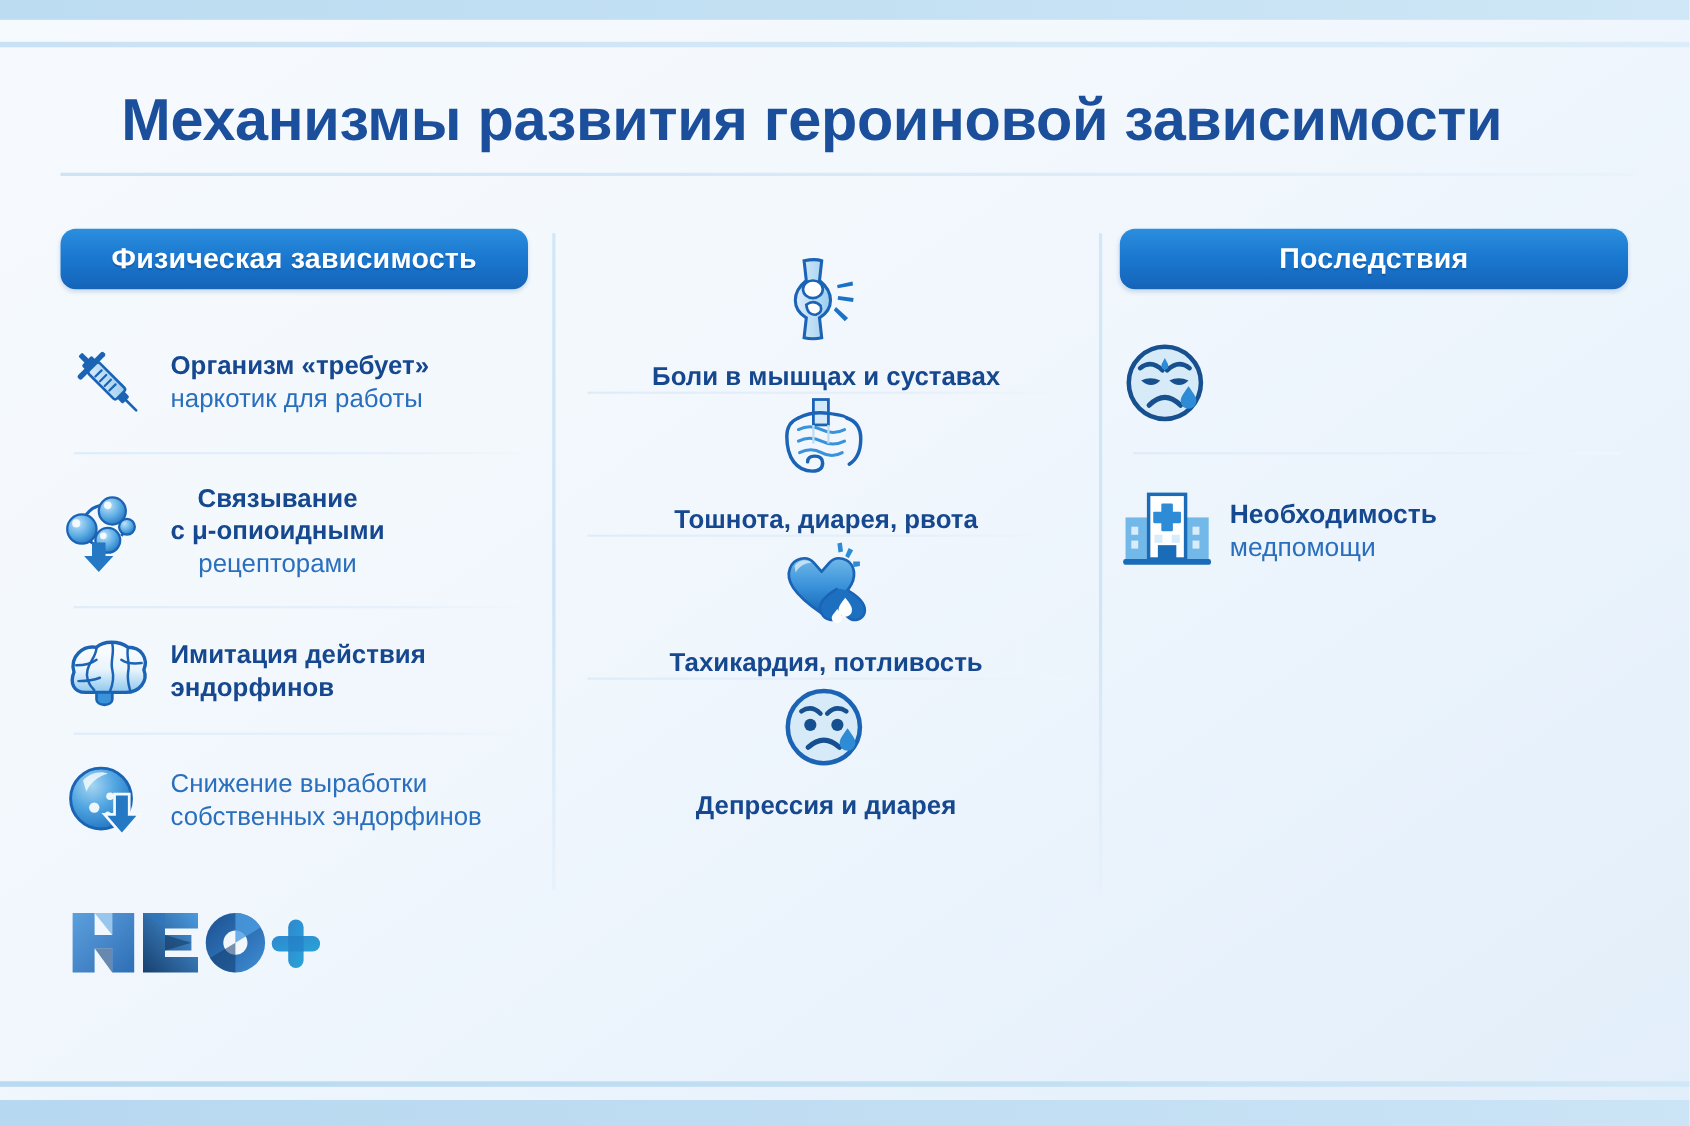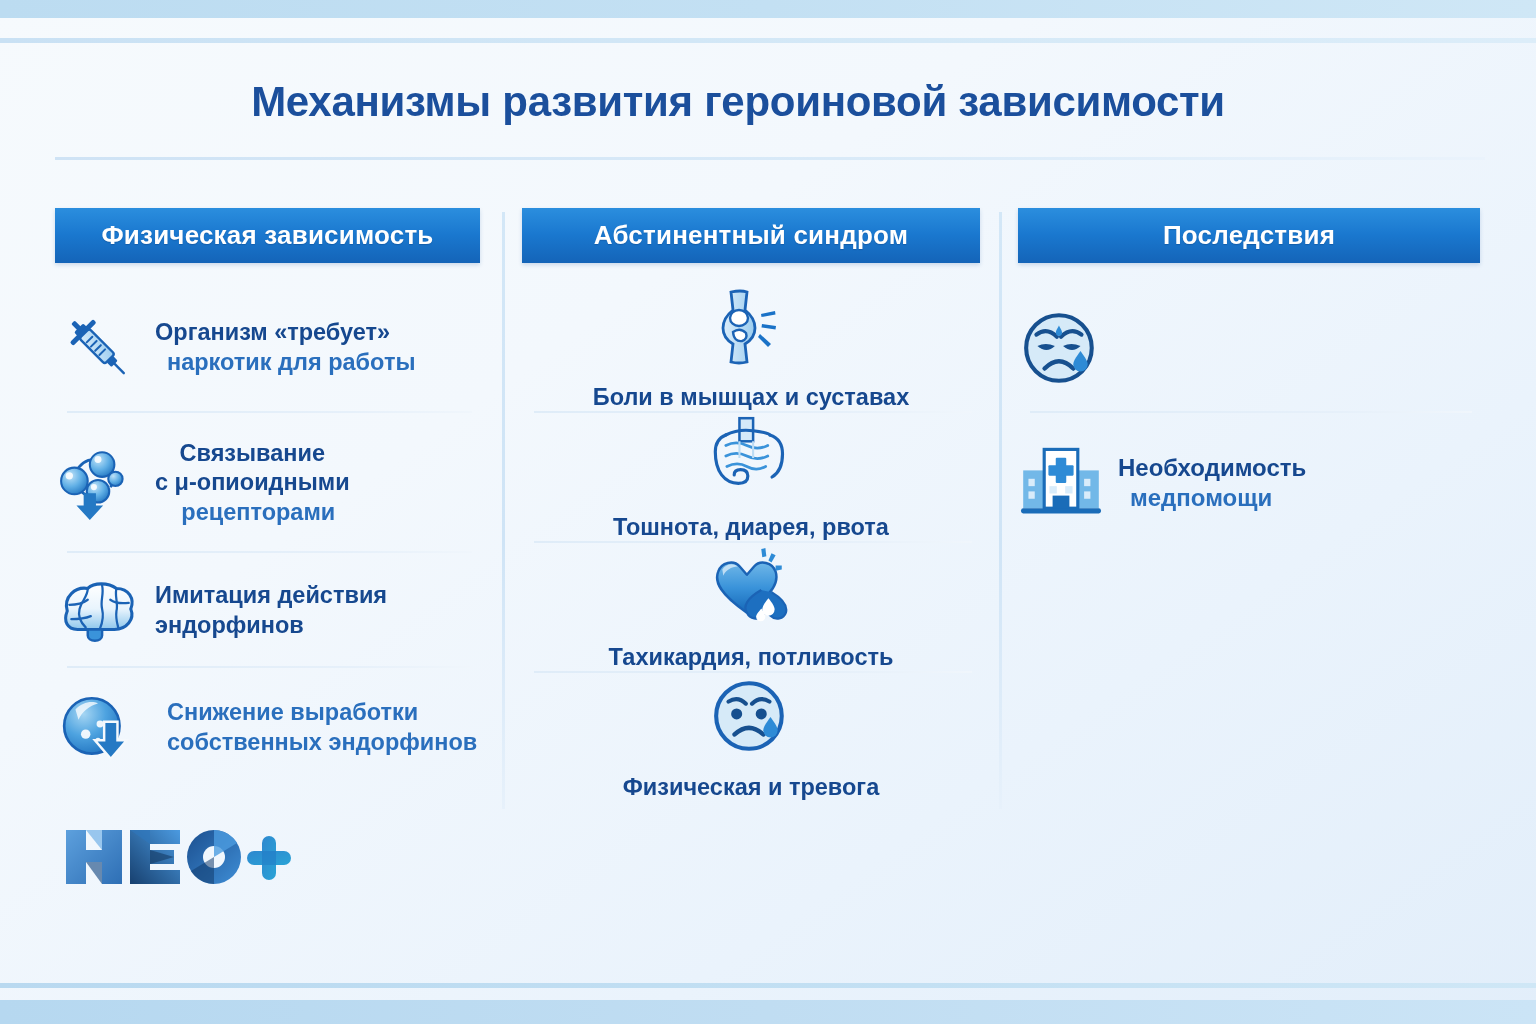--- a/index.html
+++ b/index.html
@@ -32,21 +32,21 @@
   .bar-bottom {
     position: absolute; left: 0; top: 1000px; width: 100%; height: 24px;
     background: linear-gradient(90deg, #b6d8f0 0%, #c0ddf2 50%, #cbe4f6 100%);
   }
 
   
   .title {
     position: absolute;
     left: 0; top: 78px; width: 1440px;
     text-align: center;
-    font-size: 42px;
+    font-size: 54px;
     font-weight: bold;
     color: #1b4f9c;
     letter-spacing: -0.3px;
     white-space: nowrap;
     padding-left: 36px;
   }
   .title-rule {
     position: absolute;
     left: 55px; top: 157px; width: 1430px; height: 3px;
     background: linear-gradient(90deg, #cfe3f5 0%, #d9eaf8 55%, #eaf3fc 100%);
@@ -65,21 +65,21 @@
   .vsep {
     position: absolute;
     top: 4px; width: 3px; height: 597px;
     background: linear-gradient(180deg, #d3e7f7 0%, #cfe4f6 55%, #e7f1fb 100%);
   }
   .vsep-a { left: 502px; }
   .vsep-b { left: 999px; }
 
   .col-header {
     height: 55px;
-    border-radius: 0;
+    border-radius: 14px;
     background: linear-gradient(180deg, #2b8ede 0%, #1a78cf 48%, #1464b8 100%);
     box-shadow: 0 2px 4px rgba(20,80,150,0.18);
     display: flex;
     align-items: center;
     justify-content: center;
     color: #ffffff;
     font-size: 26px;
     font-weight: bold;
     letter-spacing: 0.2px;
     white-space: nowrap;
@@ -103,21 +103,21 @@
     flex: 0 0 auto;
     width: 86px; height: 86px;
     display: flex; align-items: center; justify-content: center;
   }
   .item-text {
     font-size: 23.5px;
     line-height: 1.26;
     color: #1b56a4;
   }
   .item-text b { font-weight: bold; color: #16488f; }
-  .item-text span { font-weight: bold; color: #2a6fbd; margin-left: 12px; }
+  .item-text span { font-weight: normal; color: #2a6fbd; }
 
   
   .col-0 .item { height: 130px; }
   .col-0 .item:nth-child(2) { height: 140px; text-align: center; }
   .col-0 .item:nth-child(3) { height: 115px; }
   .col-0 .item:nth-child(4) { height: 120px; }
 
   .col-1 .item { height: 130px; flex-direction: column; }
   .col-1 .item:nth-child(4) { height: 130px; }
 
@@ -267,21 +267,20 @@
           <div class="item-text">
             <span>Снижение выработки</span><br>
             <span>собственных эндорфинов</span>
           </div>
         </div>
 
       </div>
     </div>
 
     <div class="col col-1">
-      <div class="col-header">Абстинентный синдром</div>
       <div class="items">
 
         <div class="item">
           <div class="icon-wrap">
             <svg viewBox="0 0 80 80" width="80" height="80">
               <defs>
                 <linearGradient id="knG" x1="0" y1="0" x2="1" y2="0">
                   <stop offset="0" stop-color="#dcedfa"></stop>
                     <stop offset="1" stop-color="#9bcdef"></stop>
                 </linearGradient>
@@ -357,21 +356,21 @@
               <circle cx="38" cy="40" r="32" fill="#d6eaf8" stroke="#1b63b5" stroke-width="4"></circle>
               <path d="M18 26 q9 -6 17 2" fill="none" stroke="#17508f" stroke-width="4" stroke-linecap="round"></path>
               <path d="M58 26 q-9 -6 -17 2" fill="none" stroke="#17508f" stroke-width="4" stroke-linecap="round"></path>
               <circle cx="26" cy="38" r="5.4" fill="#17508f"></circle>
               <circle cx="50" cy="38" r="5.4" fill="#17508f"></circle>
               <path d="M24 58 q14 -13 28 0" fill="none" stroke="#17508f" stroke-width="4.4" stroke-linecap="round"></path>
               <path d="M59 41 c5 7 7 10 7 13 a7 7 0 0 1 -14 0 c0 -3 2 -6 7 -13 z" fill="#2e8bd6"></path>
             </svg>
           </div>
           <div class="item-text">
-            <b>Физическая и тревога</b>
+            <b>Депрессия и диарея</b>
           </div>
         </div>
 
       </div>
     </div>
 
     <div class="col col-2">
       <div class="col-header">Последствия</div>
       <div class="items">
 

